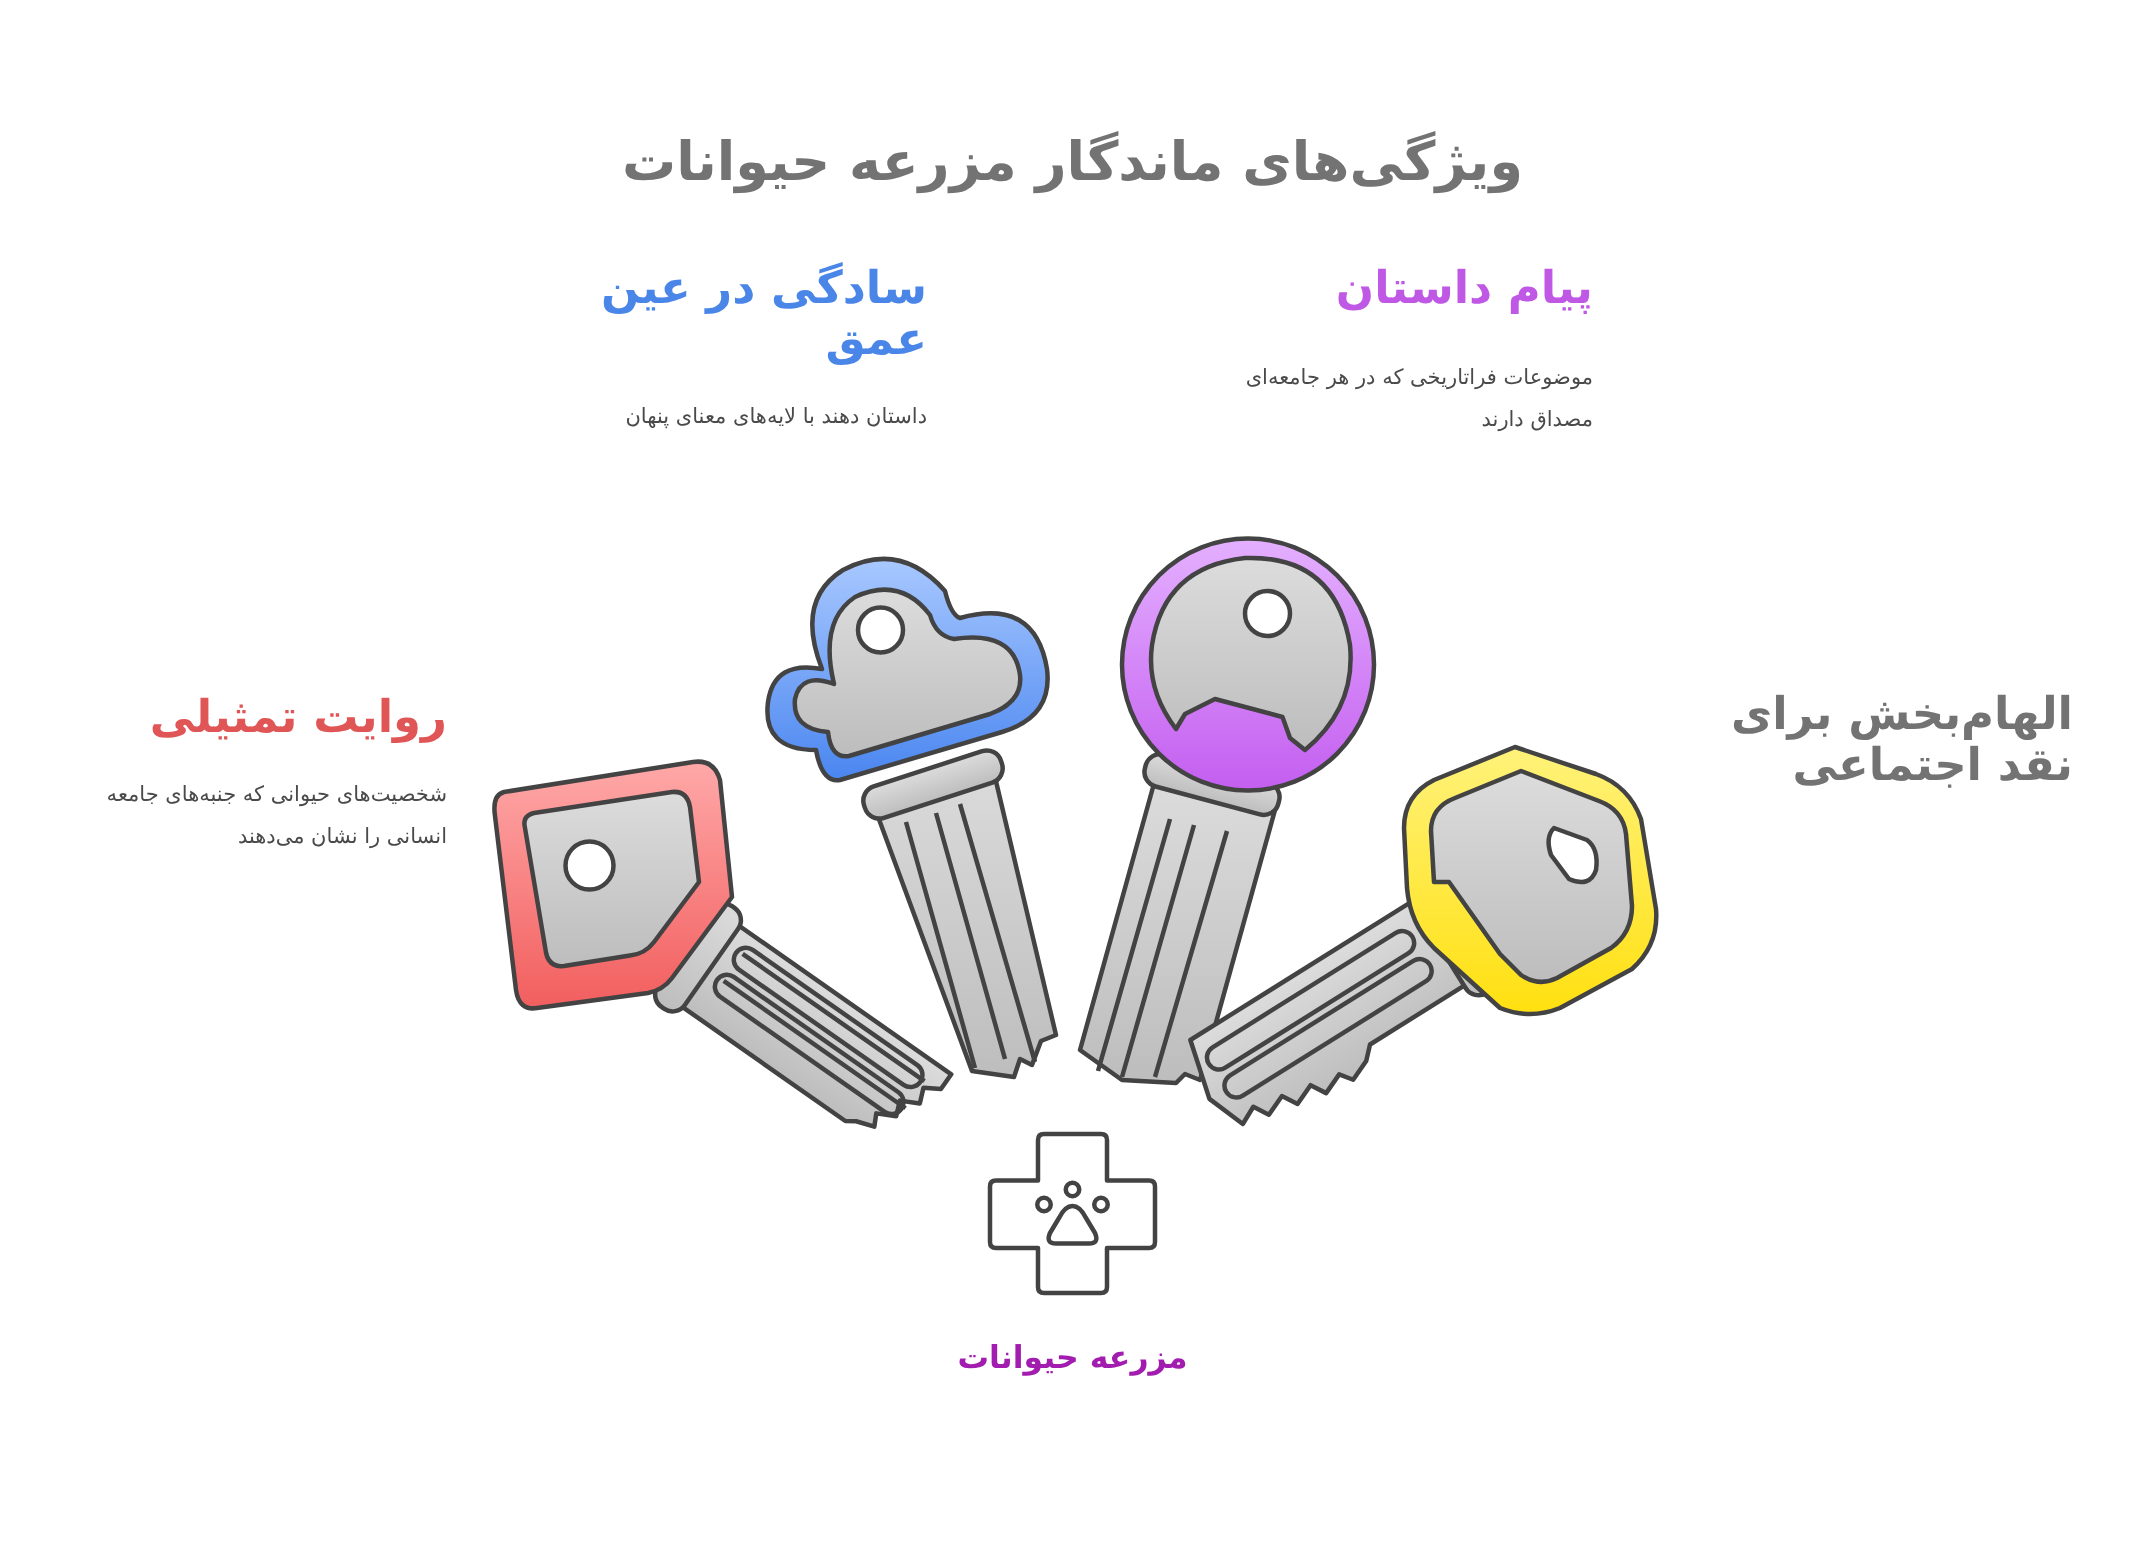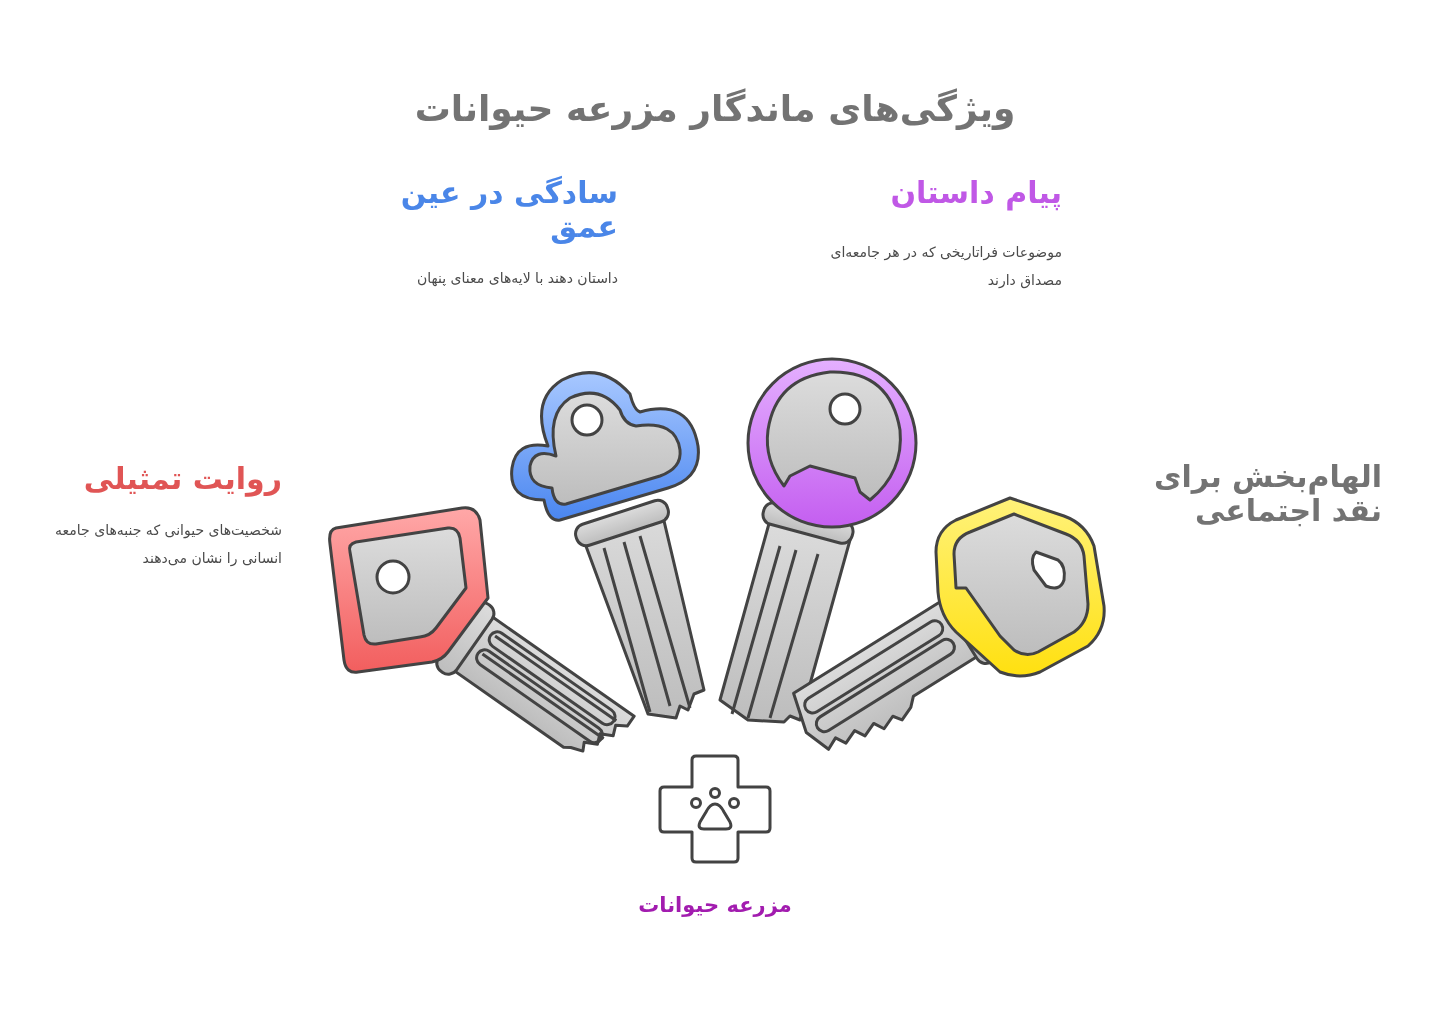--- a/index.html
+++ b/index.html
@@ -3,21 +3,21 @@
 <meta charset="utf-8">
 <style>
   html, body { margin:0; padding:0; background:#ffffff; }
   body { width:1430px; height:1035px; position:relative; overflow:hidden;
          font-family:"DejaVu Sans", "Liberation Sans", sans-serif; }
   .title { position:absolute; left:0; top:88px; width:1430px; text-align:center;
            font-size:36px; font-weight:bold; color:#737373; direction:rtl; }
   .block { position:absolute; direction:rtl; text-align:right; }
   .block .head { font-size:30px; font-weight:bold; line-height:34px; }
   .block .desc { font-size:14px; color:#4a4a4a; line-height:28px; margin-top:20px; }
-  .b-red   { left:24px;  top:462px; width:258px; }
+  .b-red   { left:40px;  top:462px; width:258px; }
   .b-blue  { left:380px; top:176px; width:238px; }
   .b-purple{ left:812px; top:176px; width:250px; }
   .b-yellow{ left:1132px; top:460px; width:250px; }
   .b-purple .desc { margin-top:28px; }
   .keys { position:absolute; left:0; top:0; width:1430px; height:1035px; }
   .center-label { position:absolute; left:615px; top:893px; width:200px; text-align:center;
                   font-size:21px; font-weight:bold; color:#a21caf; direction:rtl; }
 </style>
 </head>
 <body>

